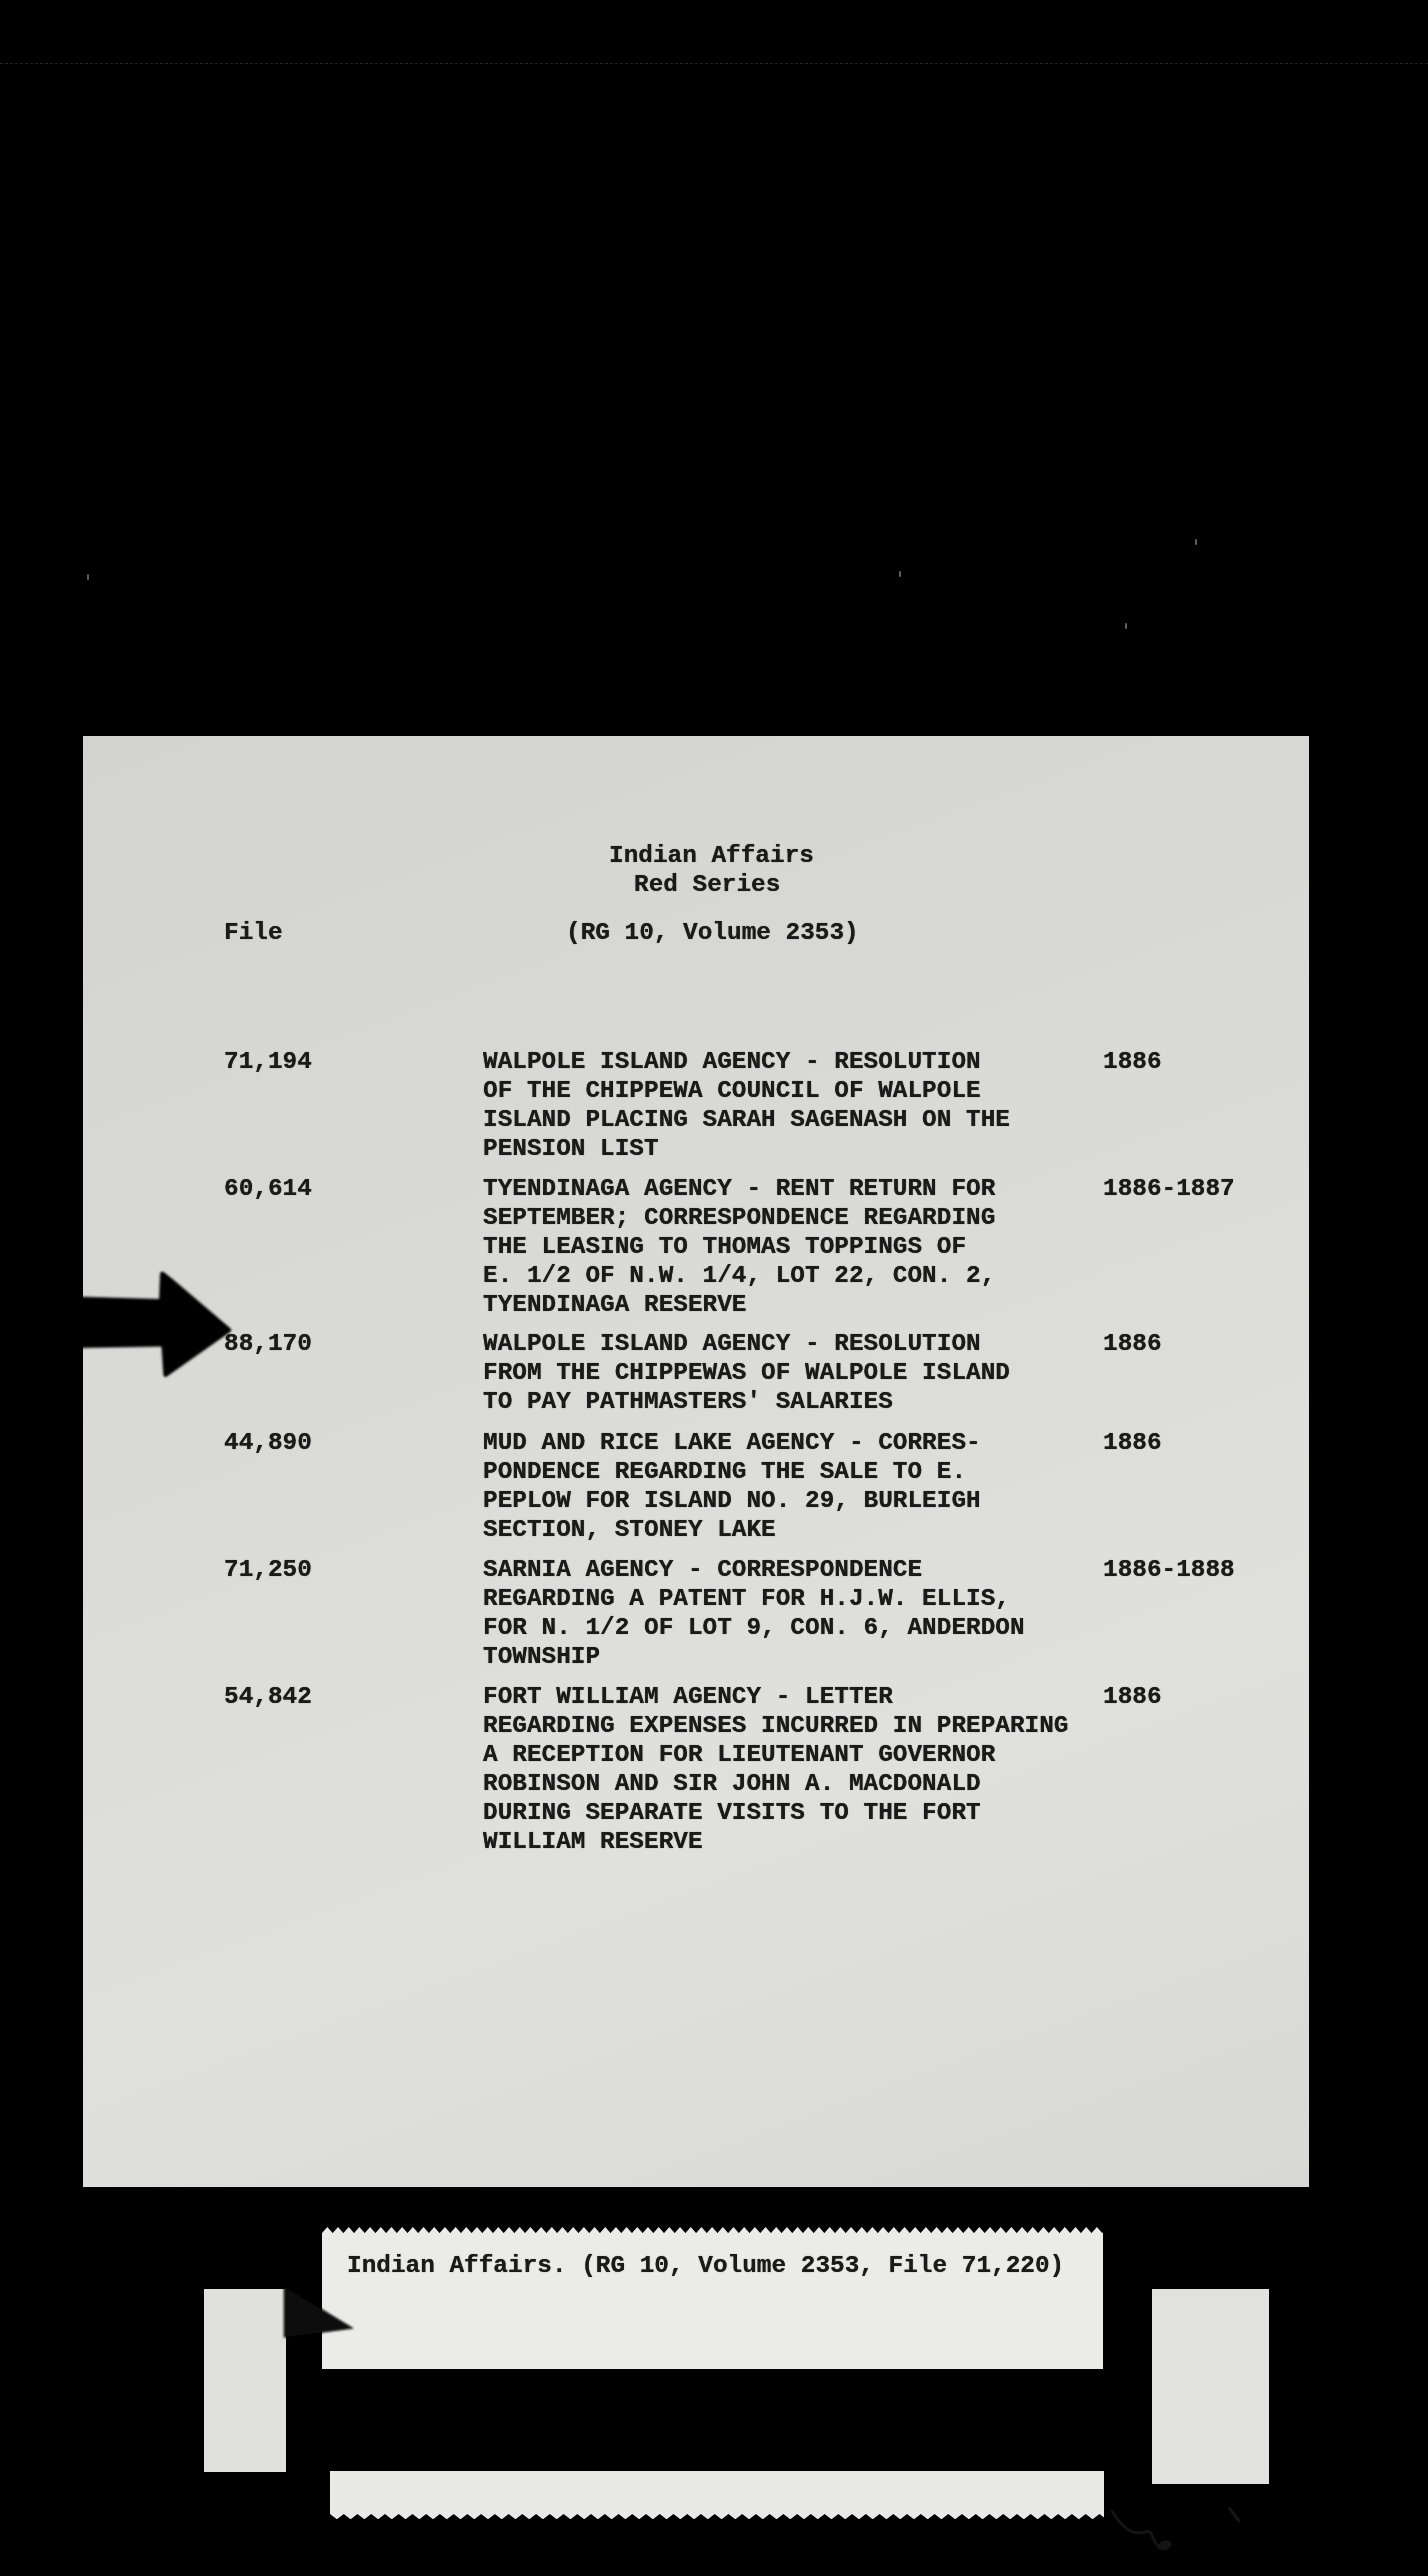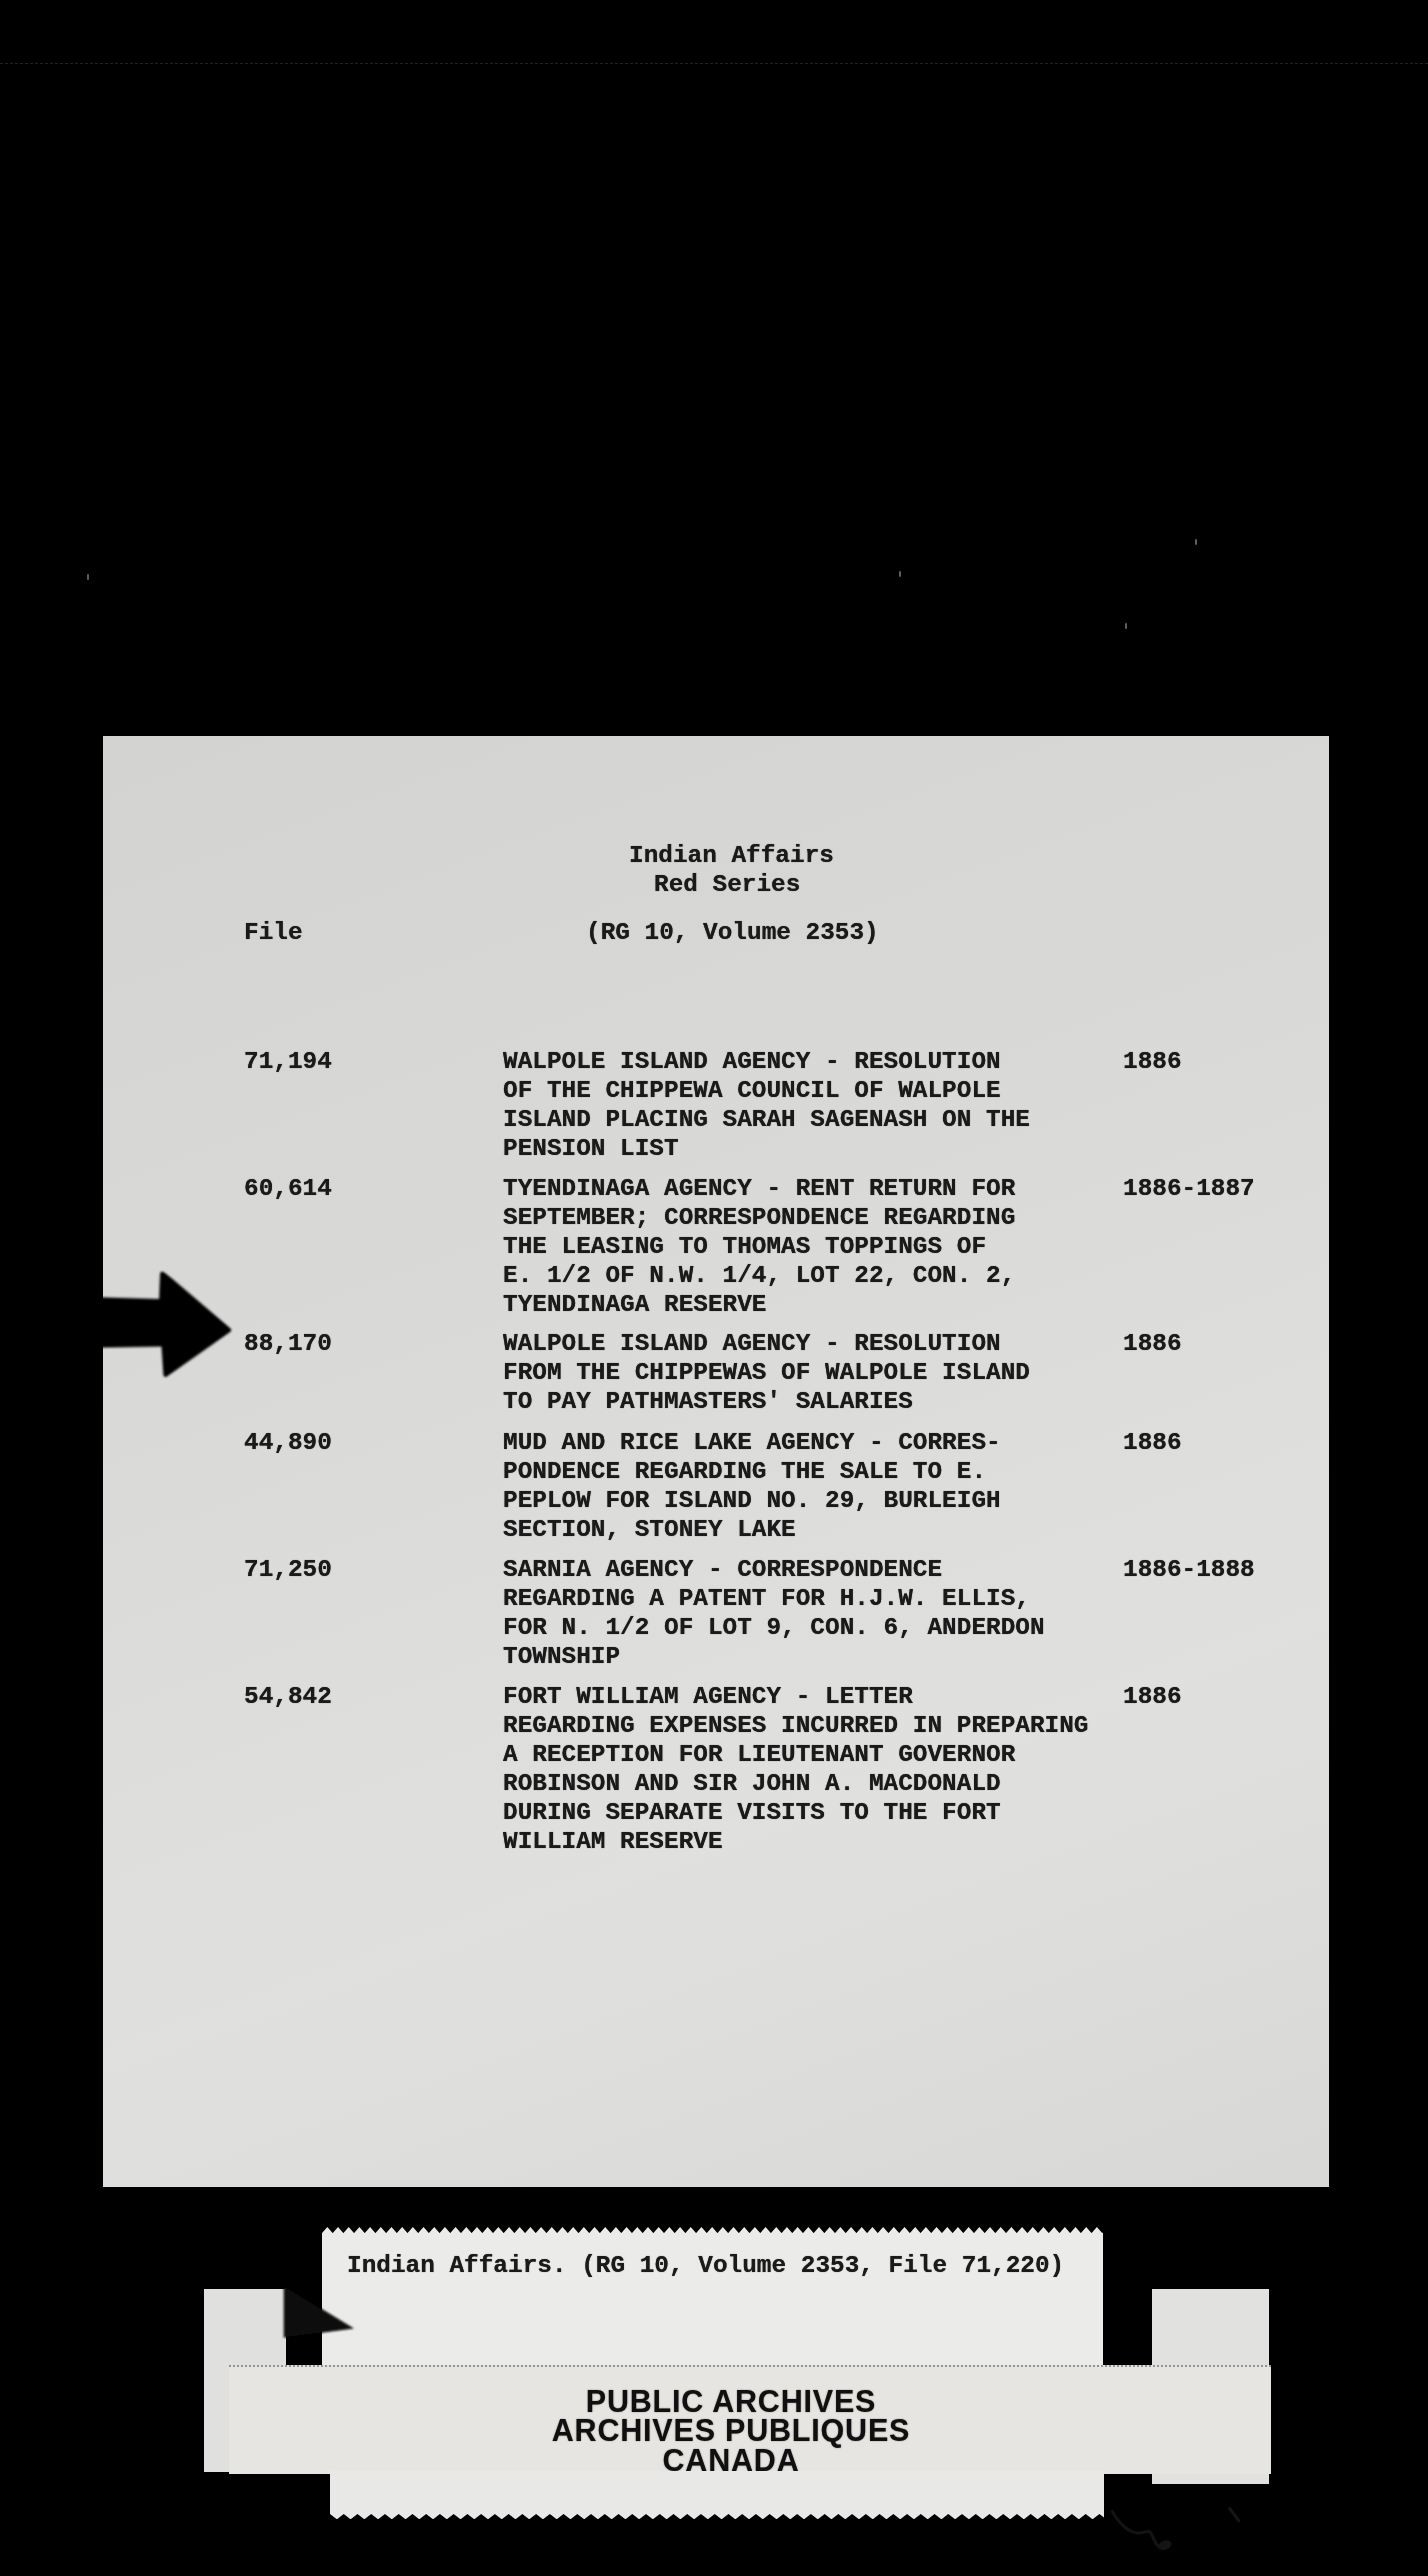--- a/index.html
+++ b/index.html
@@ -16,21 +16,21 @@
   }
   
   .film-line {
     position: absolute; left: 0; top: 63px; width: 100%; height: 0;
     border-top: 1.5px dashed rgba(150,150,150,0.22);
   }
   .speck { position: absolute; width: 2.3px; height: 6.1px; background: rgba(190,190,190,0.5); border-radius: 1.5px; }
 
   
   .page {
-    position: absolute; left: 103px; top: 736px;
+    position: absolute; left: 83px; top: 736px;
     width: 1226px; height: 1451px;
     background: linear-gradient(160deg, #d3d3d1 0%, #d9d9d7 35%, #e0e0de 70%, #d8d8d6 100%);
     color: var(--ink, #1a1a1a);
   }
   .tw { 
     position: absolute;
     font-size: 24.4px; line-height: 29px; font-weight: 700;
     letter-spacing: 0px; white-space: pre;
     color: var(--ink, #1a1a1a);
     text-shadow: 0 0 0.8px rgba(15,15,15,0.85);
@@ -163,27 +163,20 @@
   <div class="tab-left"></div>
   <div class="tab-right"></div>
 
   <div class="label-strip">
     <svg class="zigzag" viewBox="0 0 1023 8" preserveAspectRatio="none">
         <path id="zig-top" fill="#ebebe9" d="M0,8 L7,0 L14,8 L21,0 L28,8 L35,0 L42,8 L49,0 L56,8 L63,0 L70,8 L77,0 L84,8 L91,0 L98,8 L105,0 L112,8 L119,0 L126,8 L133,0 L140,8 L147,0 L154,8 L161,0 L168,8 L175,0 L182,8 L189,0 L196,8 L203,0 L210,8 L217,0 L224,8 L231,0 L238,8 L245,0 L252,8 L259,0 L266,8 L273,0 L280,8 L287,0 L294,8 L301,0 L308,8 L315,0 L322,8 L329,0 L336,8 L343,0 L350,8 L357,0 L364,8 L371,0 L378,8 L385,0 L392,8 L399,0 L406,8 L413,0 L420,8 L427,0 L434,8 L441,0 L448,8 L455,0 L462,8 L469,0 L476,8 L483,0 L490,8 L497,0 L504,8 L511,0 L518,8 L525,0 L532,8 L539,0 L546,8 L553,0 L560,8 L567,0 L574,8 L581,0 L588,8 L595,0 L602,8 L609,0 L616,8 L623,0 L630,8 L637,0 L644,8 L651,0 L658,8 L665,0 L672,8 L679,0 L686,8 L693,0 L700,8 L707,0 L714,8 L721,0 L728,8 L735,0 L742,8 L749,0 L756,8 L763,0 L770,8 L777,0 L784,8 L791,0 L798,8 L805,0 L812,8 L819,0 L826,8 L833,0 L840,8 L847,0 L854,8 L861,0 L868,8 L875,0 L882,8 L889,0 L896,8 L903,0 L910,8 L917,0 L924,8 L931,0 L938,8 L945,0 L952,8 L959,0 L966,8 L973,0 L980,8 L987,0 L994,8 L1001,0 L1008,8 L1015,0 L1022,8 L1029,0 L1023,8 Z"></path>
       </svg>
     <div class="label-text">Indian Affairs. (RG 10, Volume 2353, File 71,220)</div>
   </div>
 
-  <div class="stamp-card">
-    <div class="stamp-text">
-      <div class="stamp-line stamp-line-1">PUBLIC ARCHIVES</div>
-      <div class="stamp-line stamp-line-2">ARCHIVES PUBLIQUES</div>
-      <div class="stamp-line stamp-line-3">CANADA</div>
-    </div>
-  </div>
 
   <div class="bottom-strip">
     <svg class="zigzag" viewBox="0 0 1014 7" preserveAspectRatio="none">
         <path id="zig-bottom" fill="#e8e8e6" d="M0,0 L9,7 L18,0 L27,7 L36,0 L45,7 L54,0 L63,7 L72,0 L81,7 L90,0 L99,7 L108,0 L117,7 L126,0 L135,7 L144,0 L153,7 L162,0 L171,7 L180,0 L189,7 L198,0 L207,7 L216,0 L225,7 L234,0 L243,7 L252,0 L261,7 L270,0 L279,7 L288,0 L297,7 L306,0 L315,7 L324,0 L333,7 L342,0 L351,7 L360,0 L369,7 L378,0 L387,7 L396,0 L405,7 L414,0 L423,7 L432,0 L441,7 L450,0 L459,7 L468,0 L477,7 L486,0 L495,7 L504,0 L513,7 L522,0 L531,7 L540,0 L549,7 L558,0 L567,7 L576,0 L585,7 L594,0 L603,7 L612,0 L621,7 L630,0 L639,7 L648,0 L657,7 L666,0 L675,7 L684,0 L693,7 L702,0 L711,7 L720,0 L729,7 L738,0 L747,7 L756,0 L765,7 L774,0 L783,7 L792,0 L801,7 L810,0 L819,7 L828,0 L837,7 L846,0 L855,7 L864,0 L873,7 L882,0 L891,7 L900,0 L909,7 L918,0 L927,7 L936,0 L945,7 L954,0 L963,7 L972,0 L981,7 L990,0 L999,7 L1008,0 L1017,7 L1014,0 Z"></path>
       </svg>
   </div>
 
   <svg class="overlay" viewBox="0 0 1872 3376">
     <defs>
       <filter id="soft" x="-20%" y="-20%" width="140%" height="140%">

